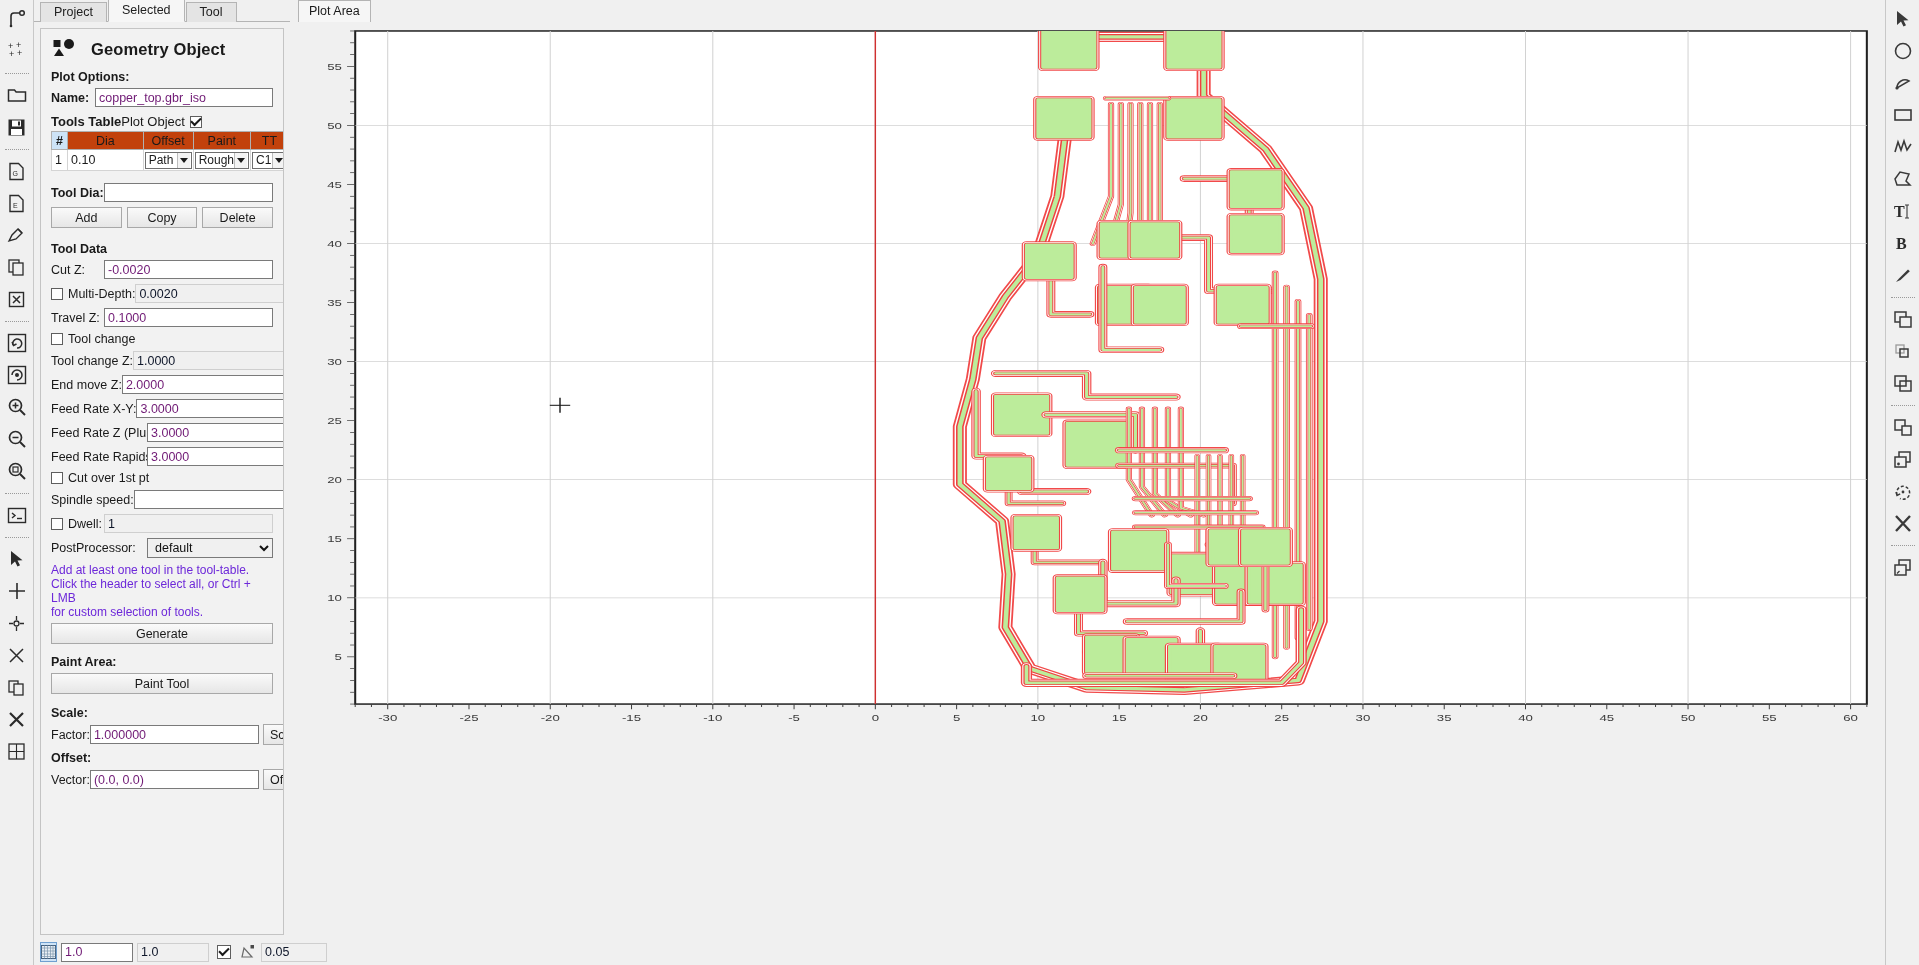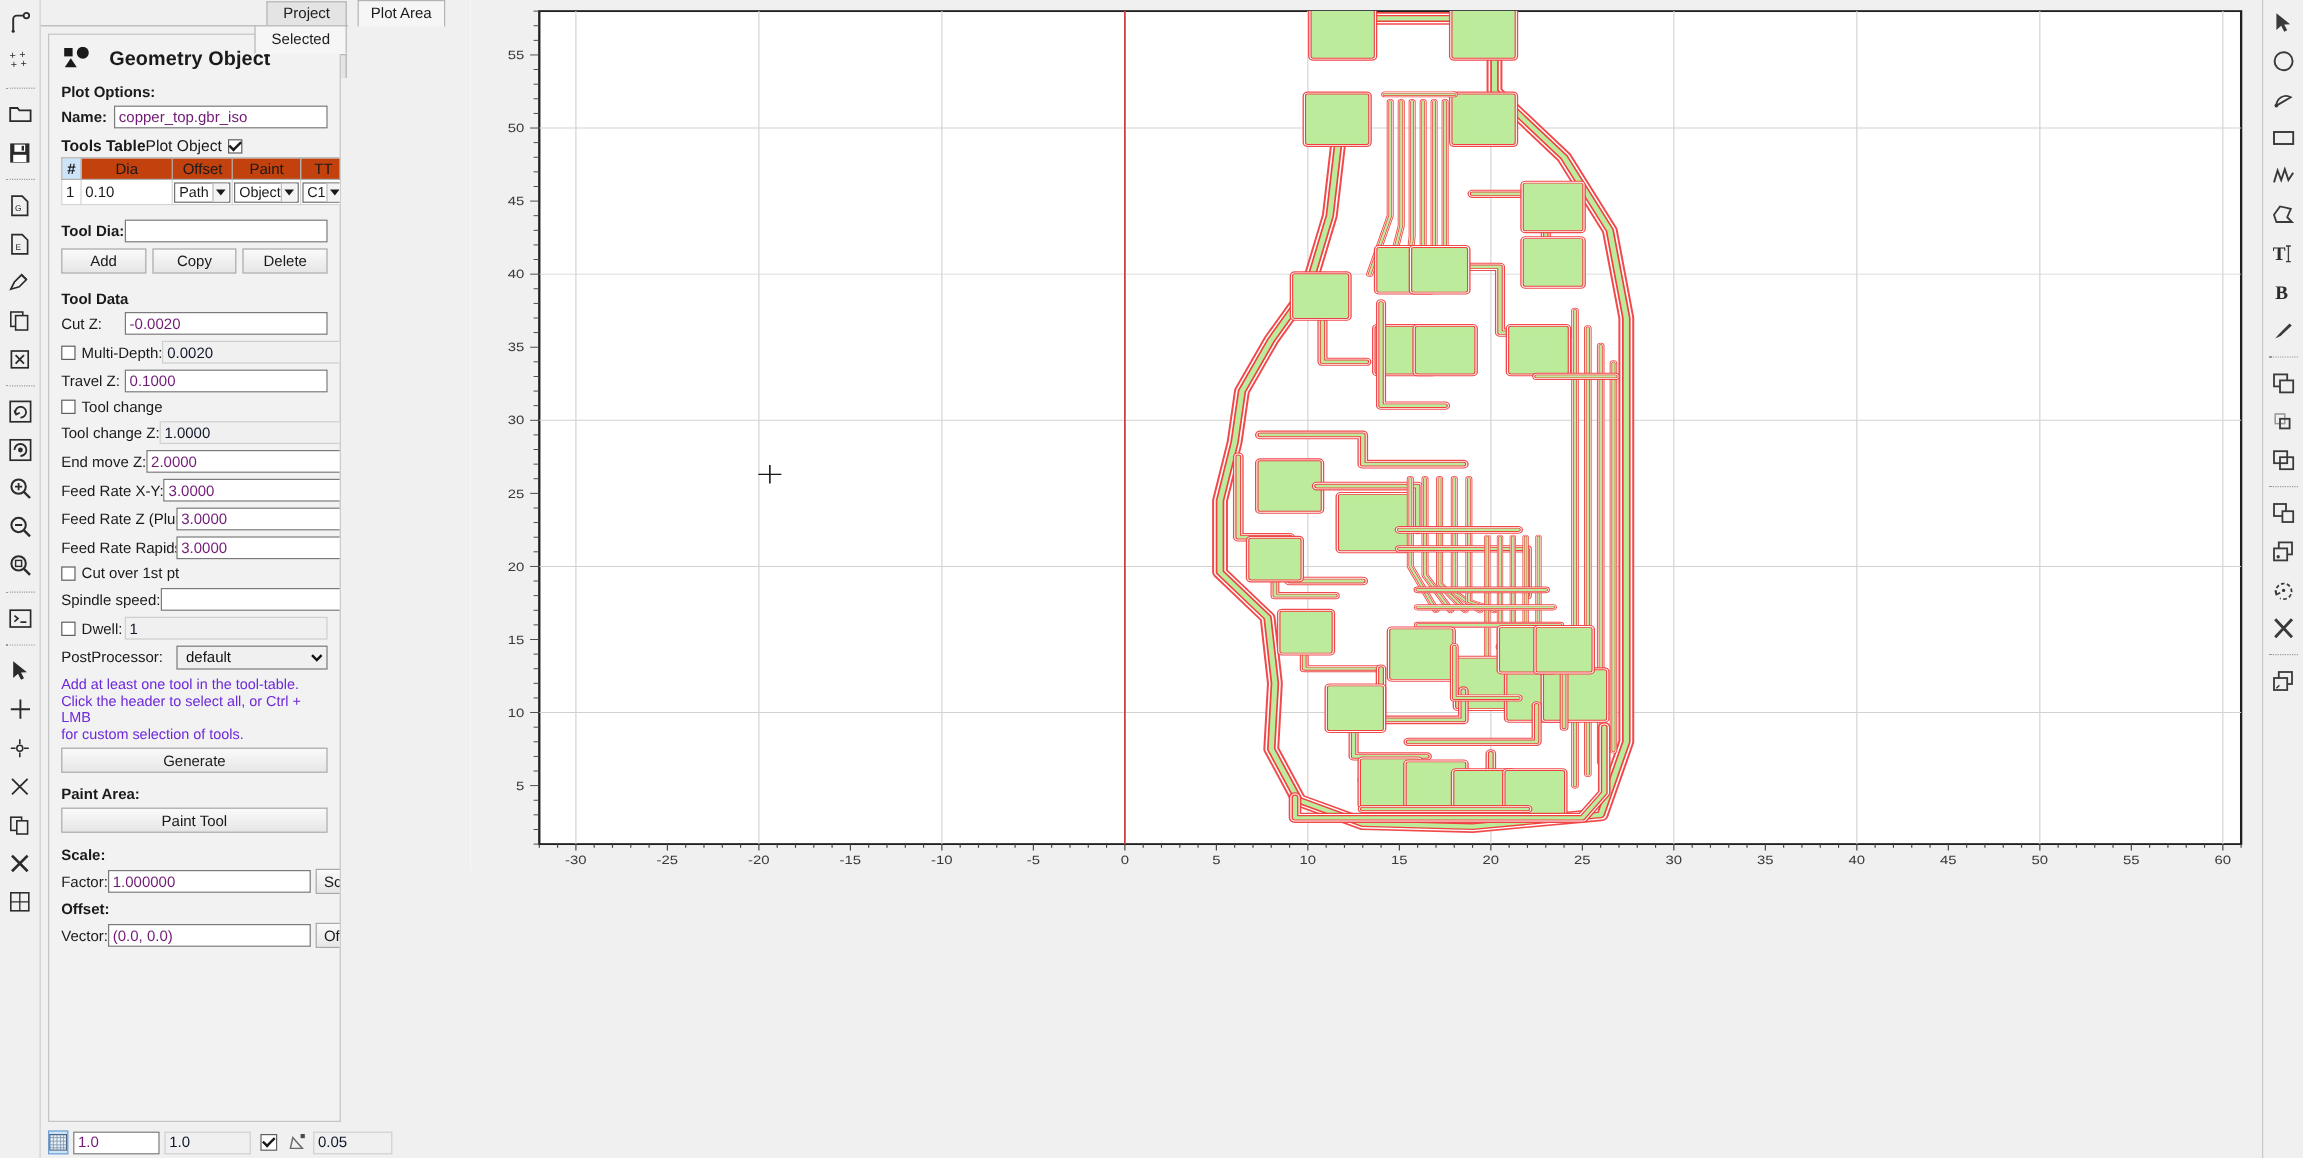--- a/index.html
+++ b/index.html
@@ -36,21 +36,20 @@
   .left-panel {
     width: 256px; min-width: 256px; height: 965px;
     background: #f0f0f0;
     display: flex; flex-direction: column;
     position: relative;
   }
   .tabbar {
     height: 22px; display: flex; align-items: flex-end;
     background: #f0f0f0; padding-left: 6px;
     border-bottom: 1px solid #b4b4b4;
-    flex-direction: column;
   }
   .tab {
     padding: 2px 13px 3px 13px;
     font-size: 12.5px;
     background: #e4e4e4;
     border: 1px solid #b4b4b4;
     border-bottom: none;
     margin-right: 1px;
     cursor: pointer;
     color: #202020;
@@ -173,24 +172,23 @@
     border: 1px solid #6f9fd0; background: #cfe4f7;
     display: flex; align-items: center; justify-content: center;
     cursor: pointer;
   }
   .sb-input { height: 19px; width: 72px; }
   .snap-icon { width: 20px; height: 20px; display:flex;align-items:center;justify-content:center; }
 
   
   .plot-wrap {
     flex: 1; height: 725px;
-    display: flex; flex-direction: row;
+    display: flex; flex-direction: column;
     background: #f0f0f0;
     position: relative;
-    gap: 17px;
   }
   .plot-tabbar { height: 22px; display:flex; align-items:flex-end; padding-left: 8px; }
   .plot-tab {
     padding: 3px 10px 4px 10px; font-size: 12.5px;
     background:#f6f6f6; border:1px solid #b4b4b4; border-bottom:none;
     cursor: pointer;
   }
   .canvas-host {
     flex: 1; margin: 0 10px 0 4px;
     background: #ffffff;
@@ -414,21 +412,21 @@
               <td style="padding:1px">
                 <span class="minisel">
                   <span>Path</span>
                   <span class="arw">
                       <i class="caret-d"></i>
                     </span>
                 </span>
               </td>
               <td style="padding:1px">
                 <span class="minisel">
-                  <span>Object</span>
+                  <span>Rough</span>
                   <span class="arw">
                       <i class="caret-d"></i>
                     </span>
                 </span>
               </td>
               <td style="padding:1px">
                 <span class="minisel">
                   <span>C1</span>
                   <span class="arw">
                       <i class="caret-d"></i>

